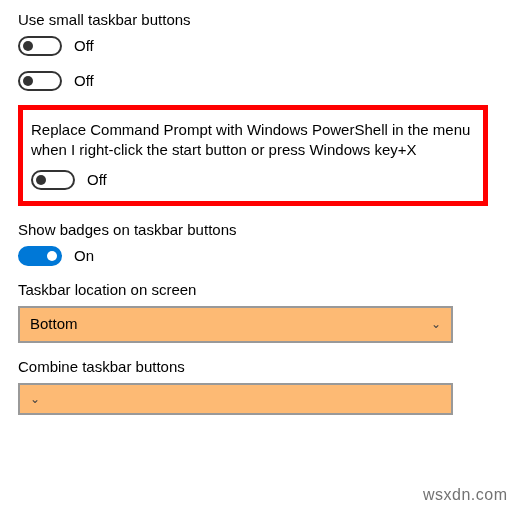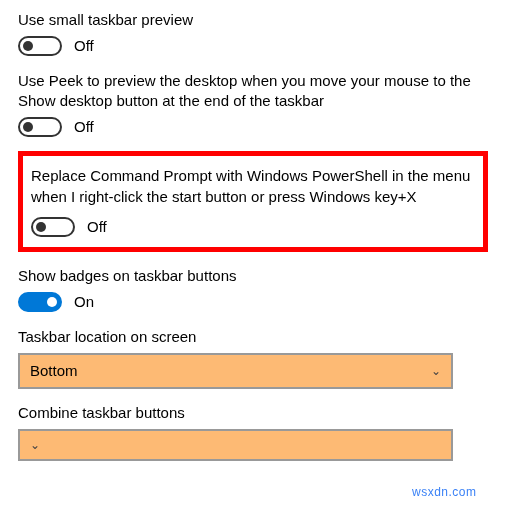--- a/index.html
+++ b/index.html
@@ -58,42 +58,41 @@
       justify-content: space-between;
       border: 2px solid #999;
       padding: 6px 10px;
       cursor: pointer;
       font-size: 15px;
       background: #fdba74;
     }
     .dropdown .chev { font-size: 12px; color: #444; }
     .watermark {
       position: absolute;
-      left: 412px;
+      left: 423px;
       top: 484px;
-      font-size: 12px;
-      color: #3b82f6;
+      font-size: 16px;
+      color: #737373;
       letter-spacing: 0.5px;
     }
   </style>
 </head>
 <body>
 
 <div class="setting">
-  <span class="setting-label">Use small taskbar preview</span>
+  <span class="setting-label">Use small taskbar buttons</span>
   <div class="toggle-row">
     <div class="toggle">
       <div class="knob"></div>
     </div>
     <span class="toggle-status">Off</span>
   </div>
 </div>
 
 <div class="setting">
-  <span class="setting-label">Use Peek to preview the desktop when you move your mouse to the Show desktop button at the end of the taskbar</span>
   <div class="toggle-row">
     <div class="toggle">
       <div class="knob"></div>
     </div>
     <span class="toggle-status">Off</span>
   </div>
 </div>
 
 <div class="highlighted">
   <div class="setting">

